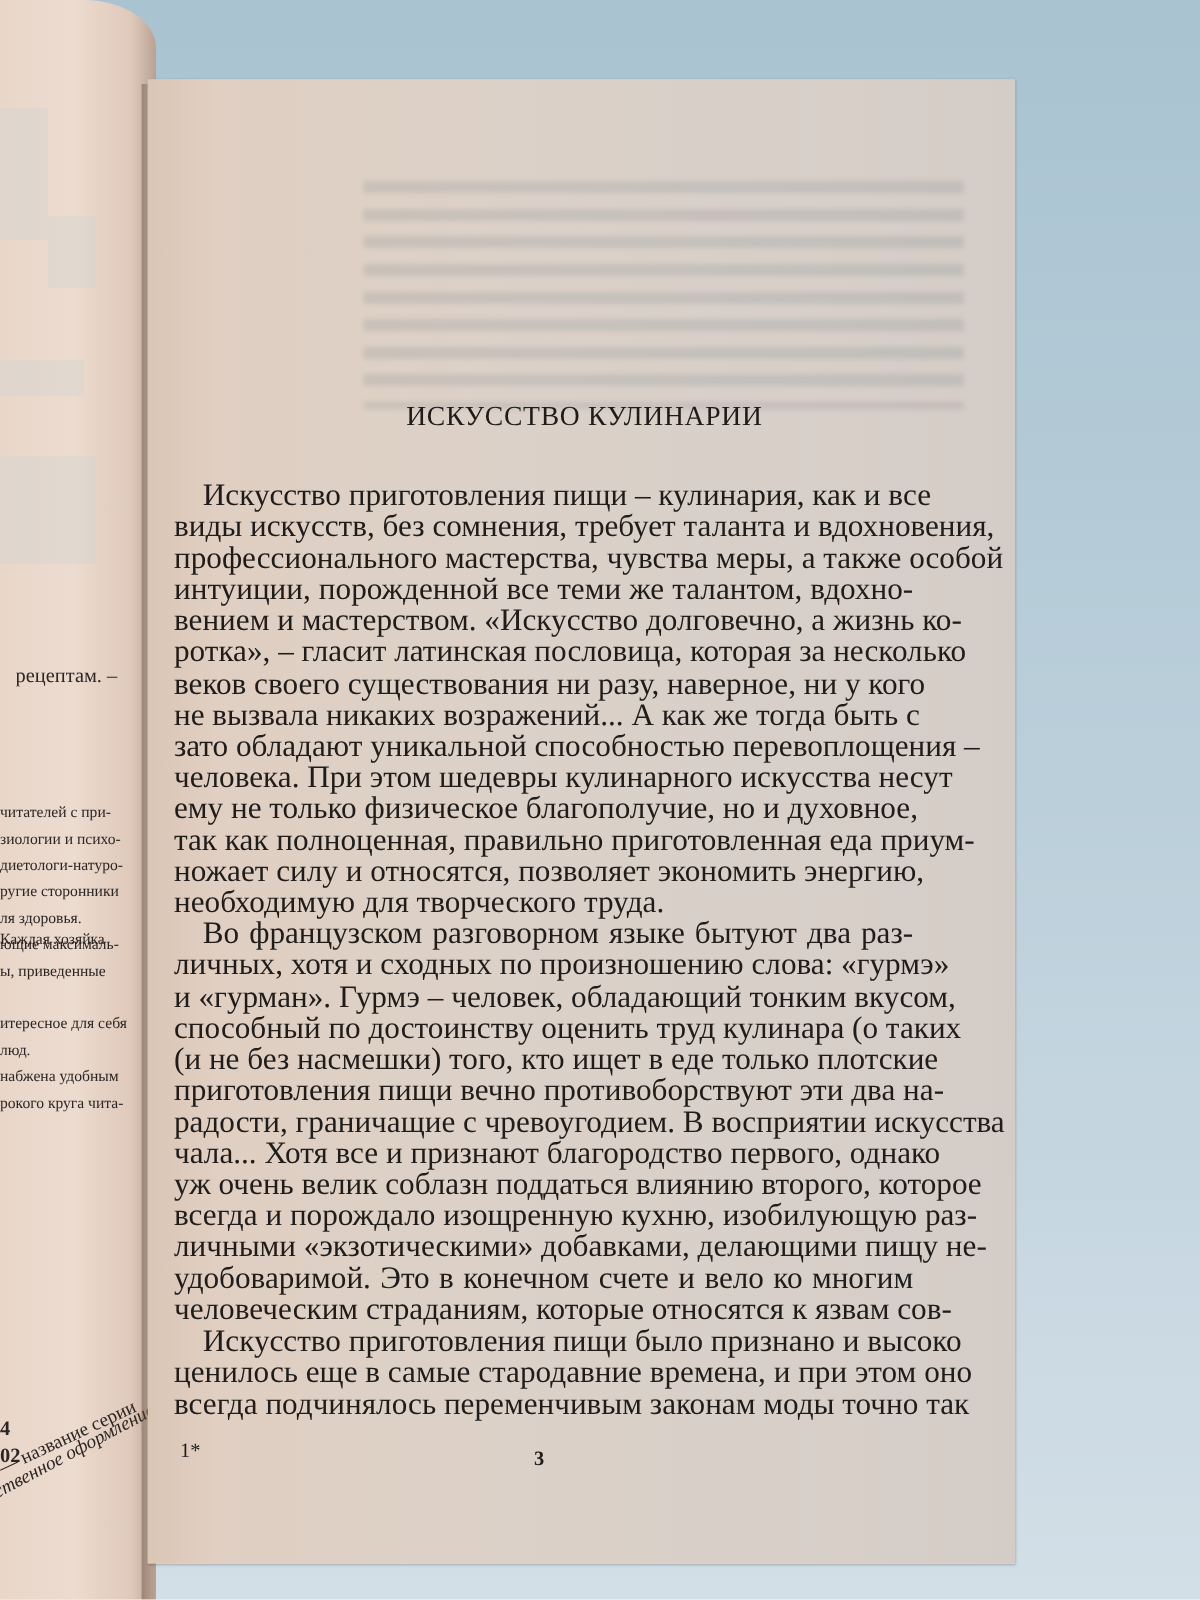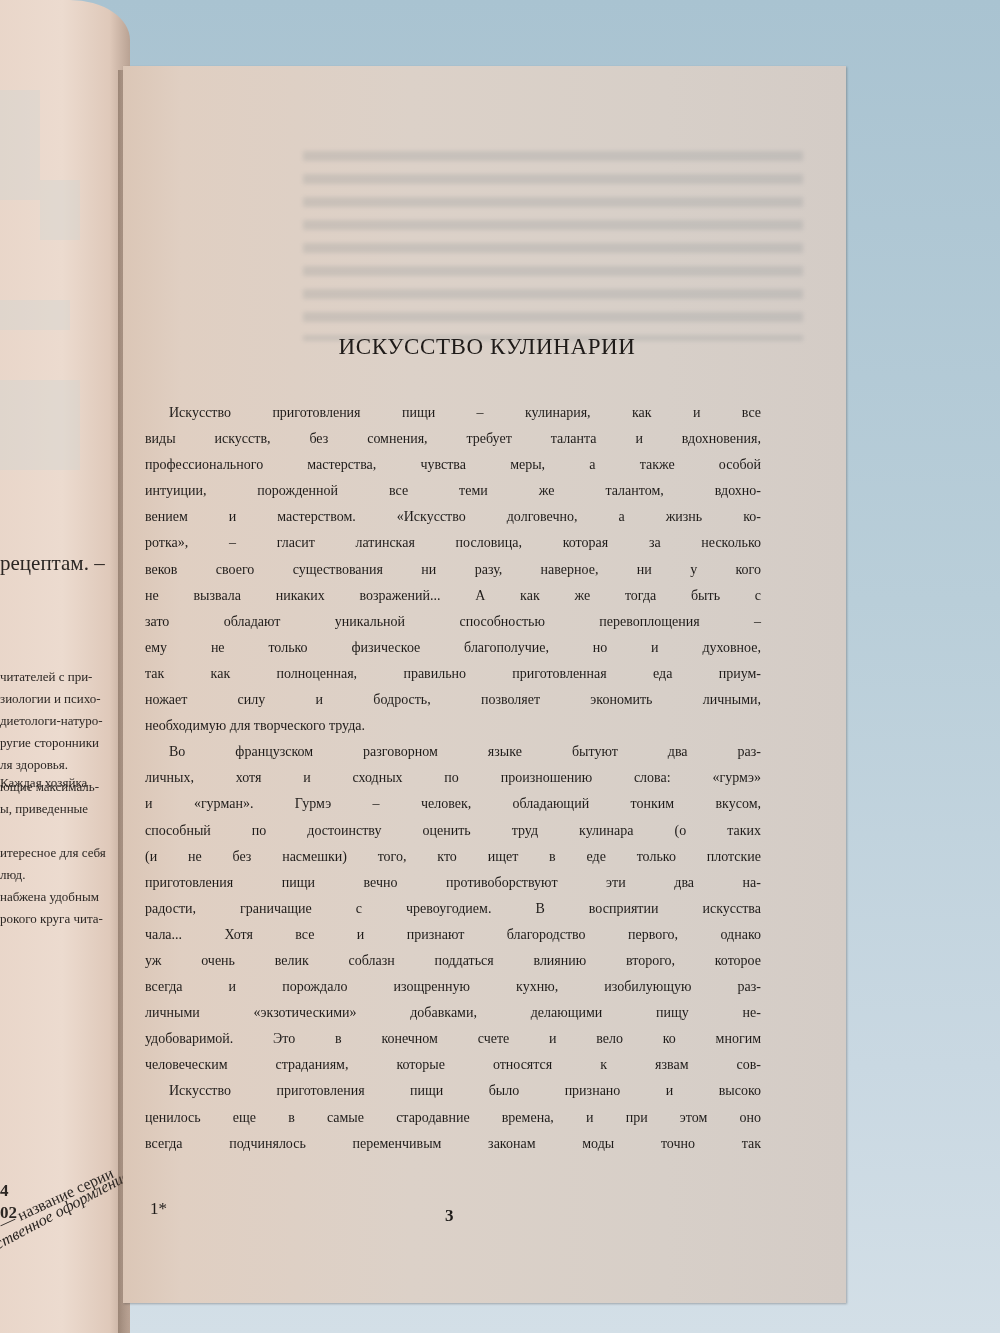--- a/index.html
+++ b/index.html
@@ -15,21 +15,21 @@
     border-top-right-radius: 60px 40px;
     overflow:hidden;
   }
   .left-page .ghost {
     position:absolute; background:#cdd3d2; opacity:.35;
   }
   .left-text {
     position:absolute; left:40px; color:#2b2623; white-space:nowrap;
     font-size:13px; line-height:22px;
   }
-  .left-text.heading { font-size:21px; font-weight:400; }
+  .left-text.heading { font-size:17px; font-weight:400;padding-left:13px; }
   .left-bottom {
     position:absolute; left:40px; top:1180px; color:#2b2623;
     font-size:17px; font-weight:700; line-height:22px;
   }
   .left-curve {
     position:absolute; left:44px; top:1195px; color:#2b2623; font-size:16px;
     transform: rotate(-25deg); transform-origin:left bottom; white-space:nowrap;
   }
   .left-curve2 {
     position:absolute; left:40px; top:1235px; color:#2b2623; font-size:16px;
@@ -53,21 +53,21 @@
     filter: blur(2px);
   }
   .chapter-title {
     position:absolute; left:0; width:100%; top:268px; text-align:center;
     font-size:23px; letter-spacing:.6px; color:#1f1b19;
     font-family: "Liberation Serif", serif;
     padding-left:5px; box-sizing:border-box;
   }
   .body-text {
     position:absolute; left:22px; top:334px; width:616px;
-    font-size:14px; line-height:26.1px; color:#1f1c1a;
+    font-size:26px; line-height:26.1px; color:#1f1c1a;
     text-align:justify; text-align-last:justify;
   }
   .body-text .line { display:block; height:26.1px; white-space:nowrap; text-align-last:justify; text-align:justify; }
   .body-text .line.indent { padding-left:24px; }
   .body-text .line.last { text-align-last:left; }
   .sig-mark {
     position:absolute; left:27px; top:1133px; font-size:17px; color:#1f1c1a;
   }
   .page-number {
     position:absolute; left:322px; top:1140px; font-size:17px; font-weight:700; color:#1f1c1a;
@@ -114,23 +114,24 @@
   <div class="body-text">
     <span class="line indent">Искусство приготовления пищи – кулинария, как и все</span>
     <span class="line">виды искусств, без сомнения, требует таланта и вдохновения,</span>
     <span class="line">профессионального мастерства, чувства меры, а также особой</span>
     <span class="line">интуиции, порожденной все теми же талантом, вдохно-</span>
     <span class="line">вением и мастерством. «Искусство долговечно, а жизнь ко-</span>
     <span class="line">ротка», – гласит латинская пословица, которая за несколько</span>
     <span class="line">веков своего существования ни разу, наверное, ни у кого</span>
     <span class="line">не вызвала никаких возражений... А как же тогда быть с</span>
     <span class="line">зато обладают уникальной способностью перевоплощения –</span>
+    <span class="line">человека. При этом шедевры кулинарного искусства несут</span>
     <span class="line">ему не только физическое благополучие, но и духовное,</span>
     <span class="line">так как полноценная, правильно приготовленная еда приум-</span>
-    <span class="line">ножает силу и бодрость, позволяет экономить личными,</span>
+    <span class="line">ножает силу и относятся, позволяет экономить энергию,</span>
     <span class="line last">необходимую для творческого труда.</span>
     <span class="line indent">Во французском разговорном языке бытуют два раз-</span>
     <span class="line">личных, хотя и сходных по произношению слова: «гурмэ»</span>
     <span class="line">и «гурман». Гурмэ – человек, обладающий тонким вкусом,</span>
     <span class="line">способный по достоинству оценить труд кулинара (о таких</span>
     <span class="line">(и не без насмешки) того, кто ищет в еде только плотские</span>
     <span class="line">приготовления пищи вечно противоборствуют эти два на-</span>
     <span class="line">радости, граничащие с чревоугодием. В восприятии искусства</span>
     <span class="line">чала... Хотя все и признают благородство первого, однако</span>
     <span class="line">уж очень велик соблазн поддаться влиянию второго, которое</span>

